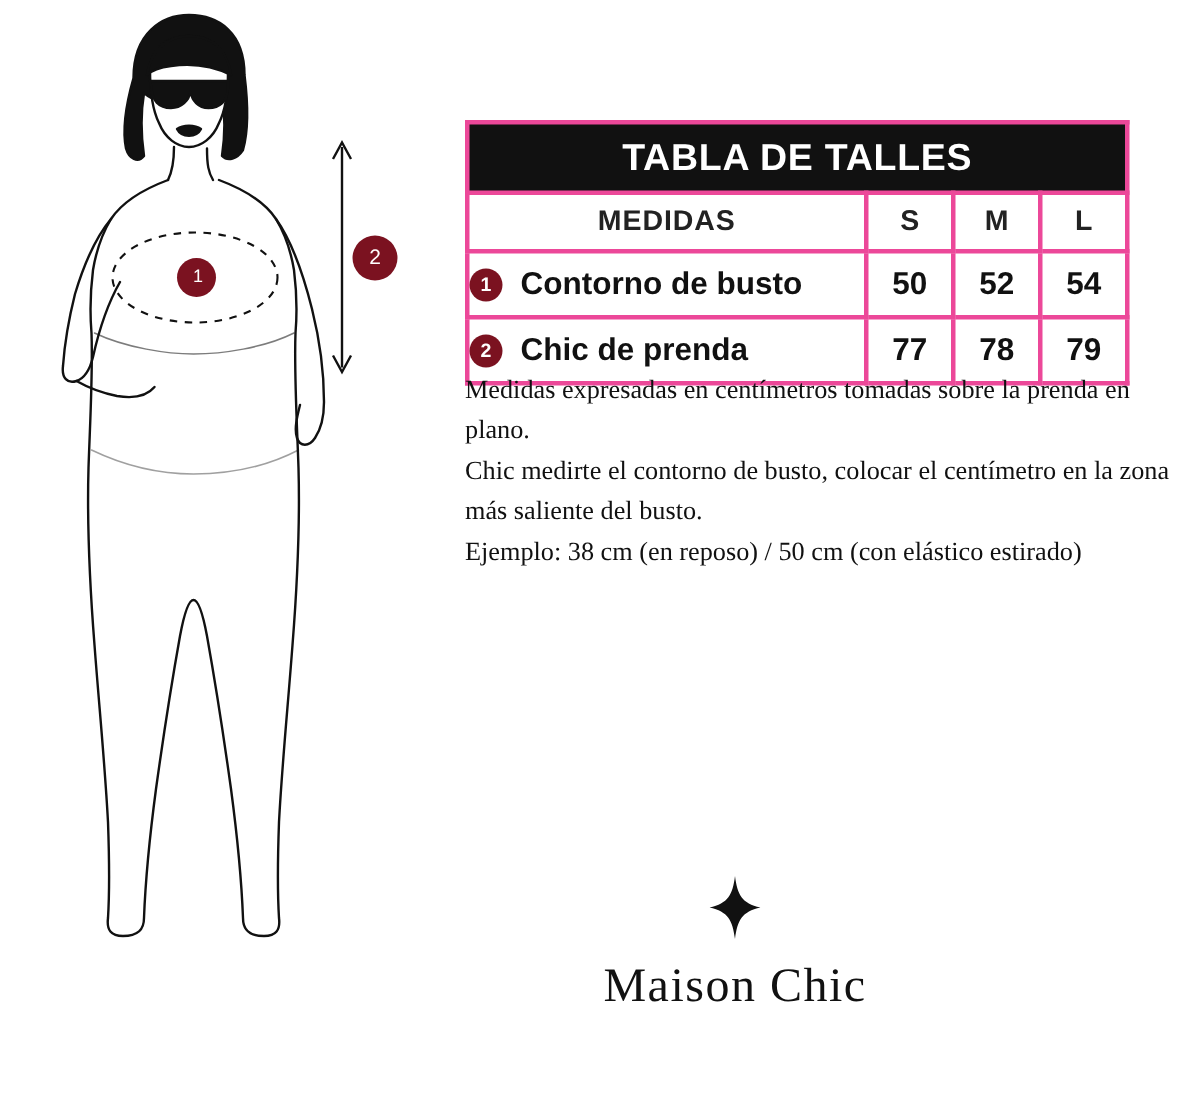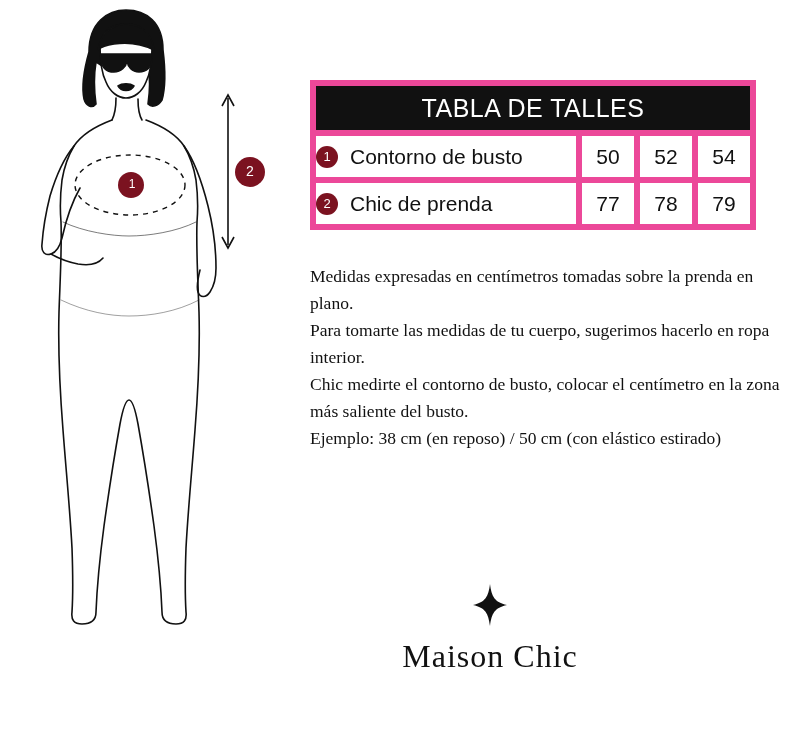--- a/index.html
+++ b/index.html
@@ -40,24 +40,24 @@
     top: 80px;
     width: 440px;
   }
   table.size-table {
     border-collapse: collapse;
     width: 440px;
     table-layout: fixed;
   }
   table.size-table td,
   table.size-table th {
-    border: 6px solid #ec4899;
+    border: 3px solid #ec4899;
     padding: 0;
     text-align: center;
-    font-weight: normal;
+    font-weight: bold;
   }
   .title-row td {
     background: #111111;
     color: #ffffff;
     font-size: 25px;
     letter-spacing: 0.5px;
     height: 44px;
     border: 1px solid #111111;
   }
   .head-row td {
@@ -95,21 +95,21 @@
   }
   .measure-name {
     font-size: 21px;
     color: #111111;
   }
 
   
   .notes {
     position: absolute;
     left: 310px;
-    top: 263px;
+    top: 246px;
     width: 480px;
     font-family: "Liberation Serif", serif;
     font-size: 17.5px;
     line-height: 27px;
     color: #111111;
   }
   .notes p {
     margin: 0;
   }
 
@@ -211,20 +211,26 @@
       <colgroup>
         <col style="width:266px">
         <col style="width:58px">
         <col style="width:58px">
         <col style="width:58px">
       </colgroup>
       <tbody>
         <tr class="title-row">
           <td colspan="4">TABLA DE TALLES</td>
         </tr>
+        <tr class="head-row">
+          <td class="label-col">MEDIDAS</td>
+          <td>S</td>
+          <td>M</td>
+          <td>L</td>
+        </tr>
         <tr class="data-row">
           <td class="label-col">
             <div class="label-cell-inner">
               <span class="badge">1</span>
               <span class="measure-name">Contorno de busto</span>
             </div>
           </td>
           <td>50</td>
           <td>52</td>
           <td>54</td>
@@ -239,21 +245,20 @@
           <td>77</td>
           <td>78</td>
           <td>79</td>
         </tr>
       </tbody>
     </table>
   </div>
 
   <div class="notes">
     <p>Medidas expresadas en centímetros tomadas sobre la prenda en plano.</p>
-    <p>Para tomarte las medidas de tu cuerpo, sugerimos hacerlo en ropa interior.</p>
     <p>Chic medirte el contorno de busto, colocar el centímetro en la zona más saliente del busto.</p>
     <p>Ejemplo: 38 cm (en reposo) / 50 cm (con elástico estirado)</p>
   </div>
 
   <div class="brand">
     <svg class="brand-star" width="34" height="44" viewBox="0 0 34 44">
       <path d="M17 0 C18.6 12.5 21.5 18.2 34 21 C21.5 23.8 18.6 29.5 17 42 C15.4 29.5 12.5 23.8 0 21 C12.5 18.2 15.4 12.5 17 0 Z" fill="#111111"></path>
     </svg>
     <div class="brand-name">Maison Chic</div>
   </div>

